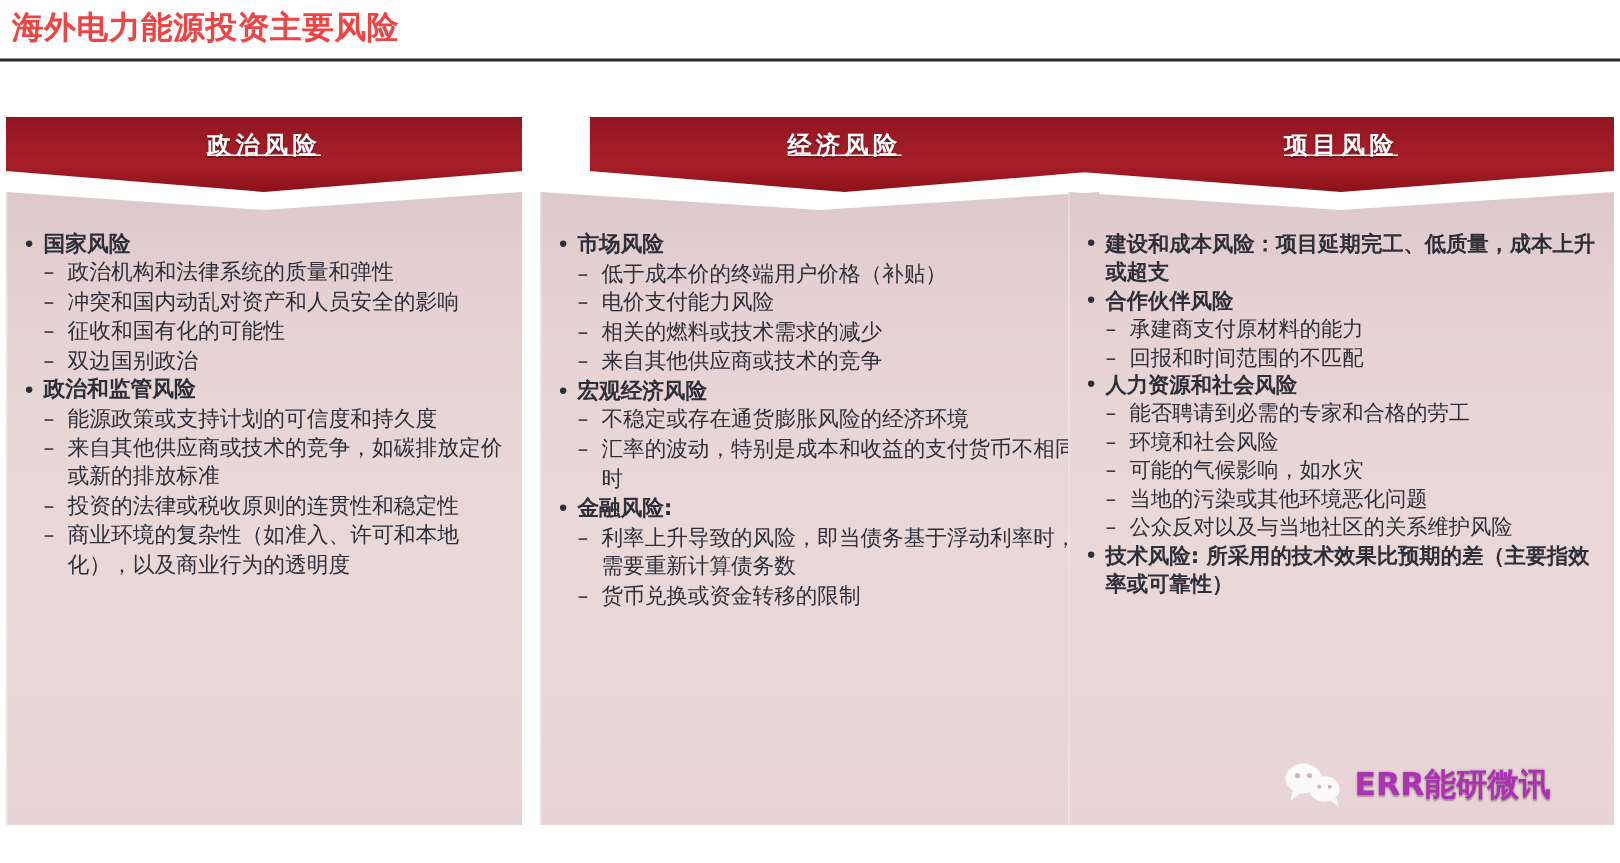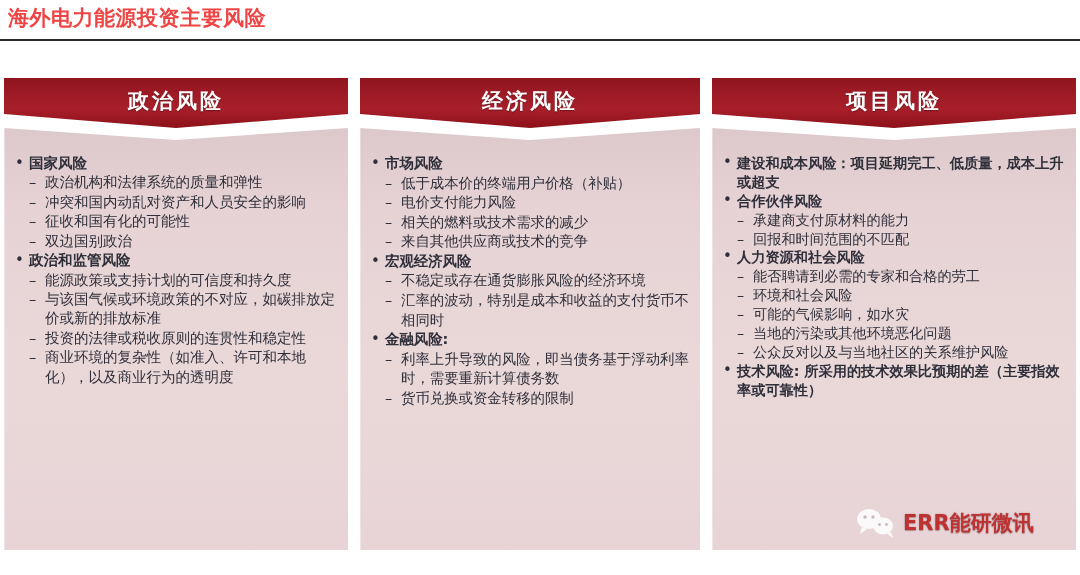--- a/index.html
+++ b/index.html
@@ -43,41 +43,42 @@
     top: 78px;
     width: 1080px;
     height: 480px;
   }
   .col {
     position: absolute;
     top: 0;
     height: 480px;
   }
   .col-0 { left: 4px;   width: 344px; }
-  .col-1 { left: 360px; width: 340px; }
+  .col-1 { left: 360px; width: 340px; padding-left: 33px; }
   .col-2 { left: 712px; width: 364px; }
 
   
   .banner {
     position: relative;
     height: 50px;
     background: linear-gradient(180deg, #8f1420 0%, #9e1b26 32%, #a81f2a 62%, #8c1119 100%);
     -webkit-clip-path: polygon(0 0, 100% 0, 100% 72%, 50% 100%, 0 72%);
     clip-path: polygon(0 0, 100% 0, 100% 72%, 50% 100%, 0 72%);
     display: flex;
     align-items: flex-start;
     justify-content: center;
   }
   .banner-label {
     margin-top: 9px;
     color: #ffffff;
-    font-size: 21px;
+    font-size: 16px;
     font-weight: bold;
     letter-spacing: 3px;
     text-shadow: 0 1px 1px rgba(0,0,0,0.35);
+    text-decoration: underline;
   }
 
   
   .panel {
     position: absolute;
     top: 50px;
     left: 0;
     right: 0;
     height: 422px;
     background: linear-gradient(180deg, #ddc9cc 0%, #e6d2d4 18%, #ead8d9 55%, #e8d4d6 100%);
@@ -161,21 +162,21 @@
   }
   .wm-logo {
     position: relative;
     width: 42px;
     height: 32px;
     flex: none;
   }
   .wm-text {
     font-size: 21px;
     font-weight: bold;
-    color: #b91c1c;
+    color: #a21caf;
     text-shadow: 0 0 2px rgba(120,90,95,0.55), 0 1px 1px rgba(90,60,65,0.45);
     letter-spacing: 0px;
     white-space: nowrap;
   }
 </style>
 </head>
 <body>
 
 <div class="page-title">海外电力能源投资主要风险</div>
 <div class="title-underline"></div>
@@ -195,21 +196,21 @@
               <li class="risk-sub">政治机构和法律系统的质量和弹性</li>
               <li class="risk-sub">冲突和国内动乱对资产和人员安全的影响</li>
               <li class="risk-sub">征收和国有化的可能性</li>
               <li class="risk-sub">双边国别政治</li>
             </ul>
           </li>
           <li class="risk-group">
             <span class="grp-text">政治和监管风险</span>
             <ul class="sub-list">
               <li class="risk-sub">能源政策或支持计划的可信度和持久度</li>
-              <li class="risk-sub">与该国气候或环境政策的不对应，如碳排放定价或新的排放标准</li>
+              <li class="risk-sub">来自其他供应商或技术的竞争，如碳排放定价或新的排放标准</li>
               <li class="risk-sub">投资的法律或税收原则的连贯性和稳定性</li>
               <li class="risk-sub">商业环境的复杂性（如准入、许可和本地化），以及商业行为的透明度</li>
             </ul>
           </li>
         </ul>
       </div>
     </div>
   </div>
 
   <div class="col col-1">

